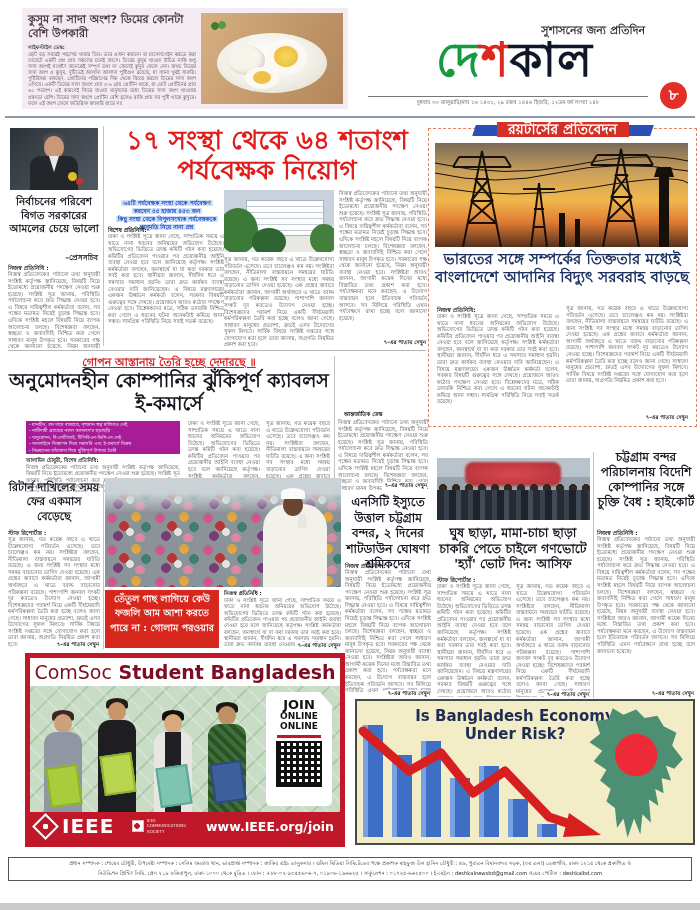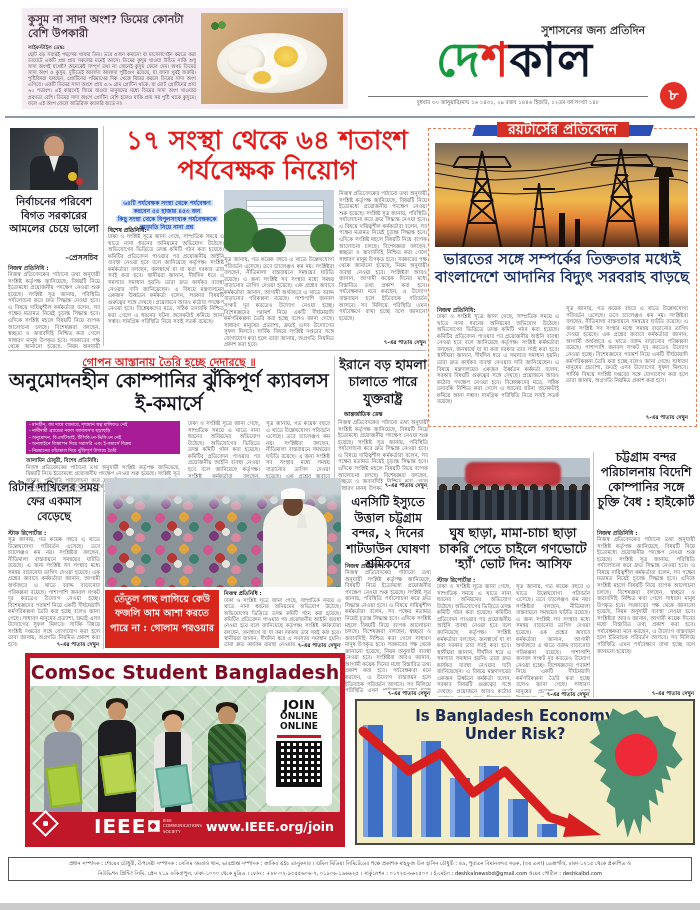--- a/index.html
+++ b/index.html
@@ -131,39 +131,39 @@
   .vote-c1{position:absolute;left:0;top:125px;width:74px;height:114px;}
   .vote-c2{position:absolute;left:79px;top:125px;width:74px;height:114px;}
 
   .port-hl{position:absolute;left:0;top:0;width:98px;font-size:12px;line-height:1.25;}
   .port-by{position:absolute;left:0;top:78px;}
   .port-body{position:absolute;left:0;top:86px;width:98px;height:156px;}
 
   
   .comsoc{left:25px;top:653px;width:320px;height:194px;background:#c01828;padding:5px;box-sizing:border-box;}
   .cs-title{height:28px;background:#fff;text-align:center;font-size:19px;line-height:28px;color:#7d0d22;white-space:nowrap;overflow:hidden;}
-  .cs-brand{font-weight:700;} .cs-rest{font-weight:600;}
+  .cs-brand{font-weight:400;} .cs-rest{font-weight:600;}
   .cs-green{position:relative;height:126px;background-color:#c9ddc6;overflow:hidden;
     background-image:repeating-linear-gradient(45deg,rgba(255,255,255,.22) 0 2px,transparent 2px 15px),
                      repeating-linear-gradient(-45deg,rgba(110,150,110,.28) 0 2px,transparent 2px 19px);}
   .stud{position:absolute;bottom:0;width:52px;height:104px;}
   .s-head{position:absolute;left:16px;top:6px;width:18px;height:19px;border-radius:50%;}
   .s-hair{position:absolute;left:14px;top:2px;width:22px;height:11px;border-radius:50% 50% 20% 20%;}
   .s-torso{position:absolute;left:6px;top:24px;width:38px;height:80px;border-radius:12px 12px 0 0;}
   .s-folder{position:absolute;left:10px;top:58px;width:28px;height:36px;background:#a8cc3c;border:2px solid #8db32a;transform:rotate(-8deg);}
   .join-panel{position:absolute;right:8px;top:6px;width:66px;height:114px;background:#fff;border-radius:5px;
               clip-path:polygon(0 0,82% 0,100% 12%,100% 100%,0 100%);text-align:center;}
   .join1{font-size:13px;font-weight:800;color:#111;margin-top:6px;line-height:1;}
   .join2{font-size:9px;font-weight:800;color:#111;line-height:1.15;}
   .join-rule{width:44px;height:3px;background:#c01828;margin:3px auto;}
   .qr{width:42px;height:42px;margin:2px auto 0;background-color:#fff;border:2px solid #111;
       background-image:repeating-linear-gradient(0deg,#111 0 3px,transparent 3px 6px),
                        repeating-linear-gradient(90deg,#111 0 3px,#fff 3px 6px);}
   .cs-bottom{height:28px;display:flex;align-items:center;justify-content:space-between;padding:0 6px;}
-  .ieee-wrap{display:flex;align-items:flex-start;color:#fff;gap:32px;}
+  .ieee-wrap{display:flex;align-items:center;color:#fff;}
   .ieee-diamond{width:15px;height:15px;border:2px solid #fff;transform:rotate(45deg);margin-right:7px;
                 background:radial-gradient(circle 3px,#fff 90%,transparent);}
   .ieee-txt{font-size:20px;font-weight:800;letter-spacing:1px;}
   .soc-logo{display:flex;align-items:center;color:#f6dede;font-size:4.2px;line-height:1.2;text-align:left;}
   .soc-sq{width:10px;height:10px;background:#fff;border:1px solid #e9b8b8;margin-right:3px;
           background-image:radial-gradient(circle 3px at 4px 5px,#c01828 90%,transparent);}
   .cs-url{color:#fff;font-size:12.5px;font-weight:800;}
 
   
   .econ{left:355px;top:699px;width:340px;height:146px;background:#f2edc6;border:2px solid #4a4a44;box-sizing:border-box;}
@@ -290,21 +290,20 @@
       <div>- নিম্নমানের কাঁচামাল দিয়ে ঝুঁকিপূর্ণ উপায়ে তৈরি</div>
     </div>
     <div class="ecom-by">আলামিন চৌধুরী, বিশেষ প্রতিনিধি:</div>
     <div class="ecom-c0 body-txt">নিজস্ব প্রতিবেদকের পাঠানো তথ্য অনুযায়ী সংশ্লিষ্ট কর্তৃপক্ষ জানিয়েছে, বিষয়টি নিয়ে ইতোমধ্যে প্রয়োজনীয় পদক্ষেপ নেওয়া শুরু হয়েছে। সংশ্লিষ্ট সূত্র জানায়, পরিস্থিতি পর্যালোচনা করে দ্রুত সিদ্ধান্ত নেওয়া হবে। এ বিষয়ে দায়িত্বশীল কর্মকর্তারা বলেন, সব পক্ষের মতামত নিয়েই চূড়ান্ত সিদ্ধান্ত হবে। এদিকে সংশ্লিষ্ট মহলে বিষয়টি নিয়ে ব্যাপক আলোচনা চলছে। বিশেষজ্ঞরা বলছেন, স্বচ্ছতা ও জবাবদিহি নিশ্চিত করা গেলে সাধারণ মানুষ উপকৃত হবে। সরকারের পক্ষ থেকে জানানো হয়েছে, নিয়ম অনুযায়ী ব্যবস্থা নেওয়া হবে। সংশ্লিষ্টরা আরও জানান, আগামী কয়েক দিনের মধ্যে বিস্তারিত তথ্য প্রকাশ করা হবে। পর্যবেক্ষকরা মনে করছেন, এ উদ্যোগ বাস্তবায়ন হলে ইতিবাচক পরিবর্তন আসবে। সব মিলিয়ে পরিস্থিতি এখন পর্যবেক্ষণে রাখা হচ্ছে বলে জানানো হয়েছে।</div>
     <div class="ecom-c1 body-txt">ঢাকা ও সংশ্লিষ্ট সূত্রে জানা গেছে, সাম্প্রতিক সময়ে এ খাতে নানা ধরনের অনিয়মের অভিযোগ উঠেছে। অভিযোগের ভিত্তিতে তদন্ত কমিটি গঠন করা হয়েছে। কমিটির প্রতিবেদন পাওয়ার পর প্রয়োজনীয় আইনি ব্যবস্থা নেওয়া হবে বলে জানিয়েছে কর্তৃপক্ষ। সংশ্লিষ্ট কর্মকর্তারা বলছেন, জনস্বার্থে যা যা করা দরকার তার সবই করা হবে। স্থানীয়রা জানান, দীর্ঘদিন ধরে এ সমস্যার সমাধান হয়নি। তারা দ্রুত কার্যকর ব্যবস্থা নেওয়ার দাবি জানিয়েছেন। এ বিষয়ে মন্ত্রণালয়ের একজন ঊর্ধ্বতন কর্মকর্তা বলেন, সরকার বিষয়টি গুরুত্বের সঙ্গে দেখছে। প্রয়োজনে আরও কঠোর পদক্ষেপ নেওয়া হবে। বিশ্লেষকদের মতে, সঠিক তদারকি নিশ্চিত করা গেলে এ ধরনের ঘটনা অনেকটাই কমিয়ে আনা সম্ভব। সামগ্রিক পরিস্থিতি নিয়ে সবাই সতর্ক রয়েছে।</div>
     <div class="ecom-c2 body-txt">সূত্র জানায়, গত কয়েক বছরে এ খাতে উল্লেখযোগ্য পরিবর্তন এসেছে। তবে চ্যালেঞ্জও কম নয়। সংশ্লিষ্টরা বলছেন, নীতিমালা বাস্তবায়নে সমন্বয়ের ঘাটতি রয়েছে। এ জন্য সংশ্লিষ্ট সব সংস্থার মধ্যে সমন্বয় বাড়ানোর তাগিদ দেওয়া হয়েছে। এক প্রশ্নের জবাবে কর্মকর্তারা জানান, আগামী অর্থবছরে এ খাতে বরাদ্দ বাড়ানোর পরিকল্পনা রয়েছে। পাশাপাশি জনবল সংকট দূর করতেও উদ্যোগ নেওয়া হচ্ছে। বিশেষজ্ঞদের পরামর্শ নিয়ে একটি দীর্ঘমেয়াদি কর্মপরিকল্পনা তৈরি করা হচ্ছে বলেও জানা গেছে। সাধারণ মানুষের প্রত্যাশা, দ্রুতই এসব উদ্যোগের সুফল মিলবে। সার্বিক বিষয়ে সংশ্লিষ্ট দপ্তরের সঙ্গে যোগাযোগ করা হলে তারা জানায়, অগ্রগতি নিয়মিত প্রকাশ করা হবে।</div>
   </div>
   <div class="vsep" style="left:334px;top:356px;height:130px;"></div>
 
   <div class="abs" style="left:338px;top:356px;width:90px;height:134px;">
-    <div class="iran-hl hl">ইরানে বড় হামলা চালাতে পারে যুক্তরাষ্ট্র</div>
     <div class="iran-by">আন্তর্জাতিক ডেস্ক</div>
     <div class="iran-body body-txt">নিজস্ব প্রতিবেদকের পাঠানো তথ্য অনুযায়ী সংশ্লিষ্ট কর্তৃপক্ষ জানিয়েছে, বিষয়টি নিয়ে ইতোমধ্যে প্রয়োজনীয় পদক্ষেপ নেওয়া শুরু হয়েছে। সংশ্লিষ্ট সূত্র জানায়, পরিস্থিতি পর্যালোচনা করে দ্রুত সিদ্ধান্ত নেওয়া হবে। এ বিষয়ে দায়িত্বশীল কর্মকর্তারা বলেন, সব পক্ষের মতামত নিয়েই চূড়ান্ত সিদ্ধান্ত হবে। এদিকে সংশ্লিষ্ট মহলে বিষয়টি নিয়ে ব্যাপক আলোচনা চলছে। বিশেষজ্ঞরা বলছেন, স্বচ্ছতা ও জবাবদিহি নিশ্চিত করা গেলে সাধারণ মানুষ উপকৃত হবে। সরকারের পক্ষ থেকে জানানো হয়েছে, নিয়ম অনুযায়ী ব্যবস্থা নেওয়া হবে। সংশ্লিষ্টরা আরও জানান, আগামী কয়েক দিনের মধ্যে বিস্তারিত তথ্য প্রকাশ করা হবে। পর্যবেক্ষকরা মনে করছেন, এ উদ্যোগ বাস্তবায়ন হলে ইতিবাচক পরিবর্তন আসবে। সব মিলিয়ে পরিস্থিতি এখন পর্যবেক্ষণে রাখা হচ্ছে বলে জানানো হয়েছে।</div>
     <div class="cont">৭-এর পাতায় দেখুন</div>
   </div>
 
   <div class="abs" style="left:8px;top:481px;width:92px;height:168px;">
     <div class="ret-hl hl">রিটার্ন দাখিলের সময় ফের একমাস বেড়েছে</div>
     <div class="ret-by byline">স্টাফ রিপোর্টার :</div>
     <div class="ret-body body-txt">সূত্র জানায়, গত কয়েক বছরে এ খাতে উল্লেখযোগ্য পরিবর্তন এসেছে। তবে চ্যালেঞ্জও কম নয়। সংশ্লিষ্টরা বলছেন, নীতিমালা বাস্তবায়নে সমন্বয়ের ঘাটতি রয়েছে। এ জন্য সংশ্লিষ্ট সব সংস্থার মধ্যে সমন্বয় বাড়ানোর তাগিদ দেওয়া হয়েছে। এক প্রশ্নের জবাবে কর্মকর্তারা জানান, আগামী অর্থবছরে এ খাতে বরাদ্দ বাড়ানোর পরিকল্পনা রয়েছে। পাশাপাশি জনবল সংকট দূর করতেও উদ্যোগ নেওয়া হচ্ছে। বিশেষজ্ঞদের পরামর্শ নিয়ে একটি দীর্ঘমেয়াদি কর্মপরিকল্পনা তৈরি করা হচ্ছে বলেও জানা গেছে। সাধারণ মানুষের প্রত্যাশা, দ্রুতই এসব উদ্যোগের সুফল মিলবে। সার্বিক বিষয়ে সংশ্লিষ্ট দপ্তরের সঙ্গে যোগাযোগ করা হলে তারা জানায়, অগ্রগতি নিয়মিত প্রকাশ করা হবে।</div>
     <div class="cont">৭-এর পাতায় দেখুন</div>

